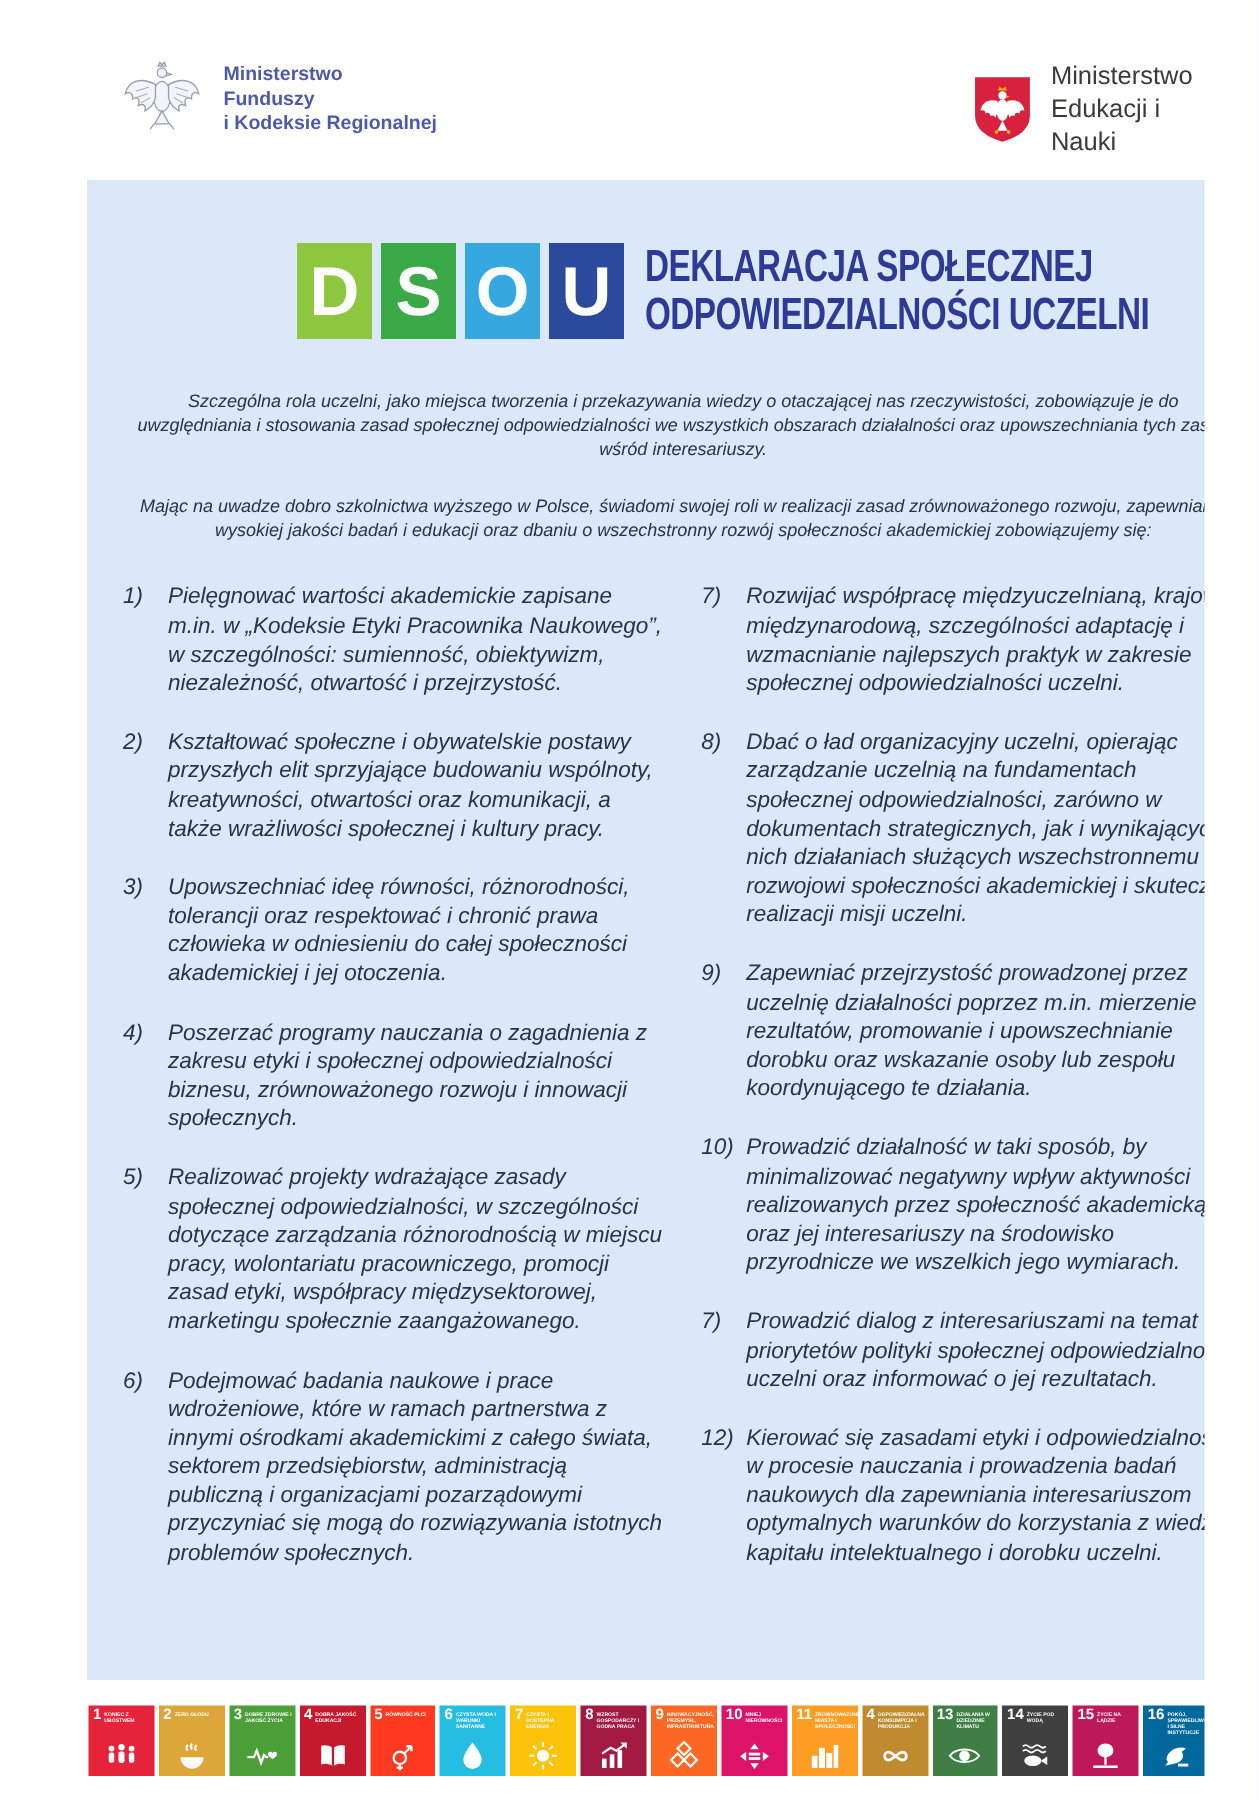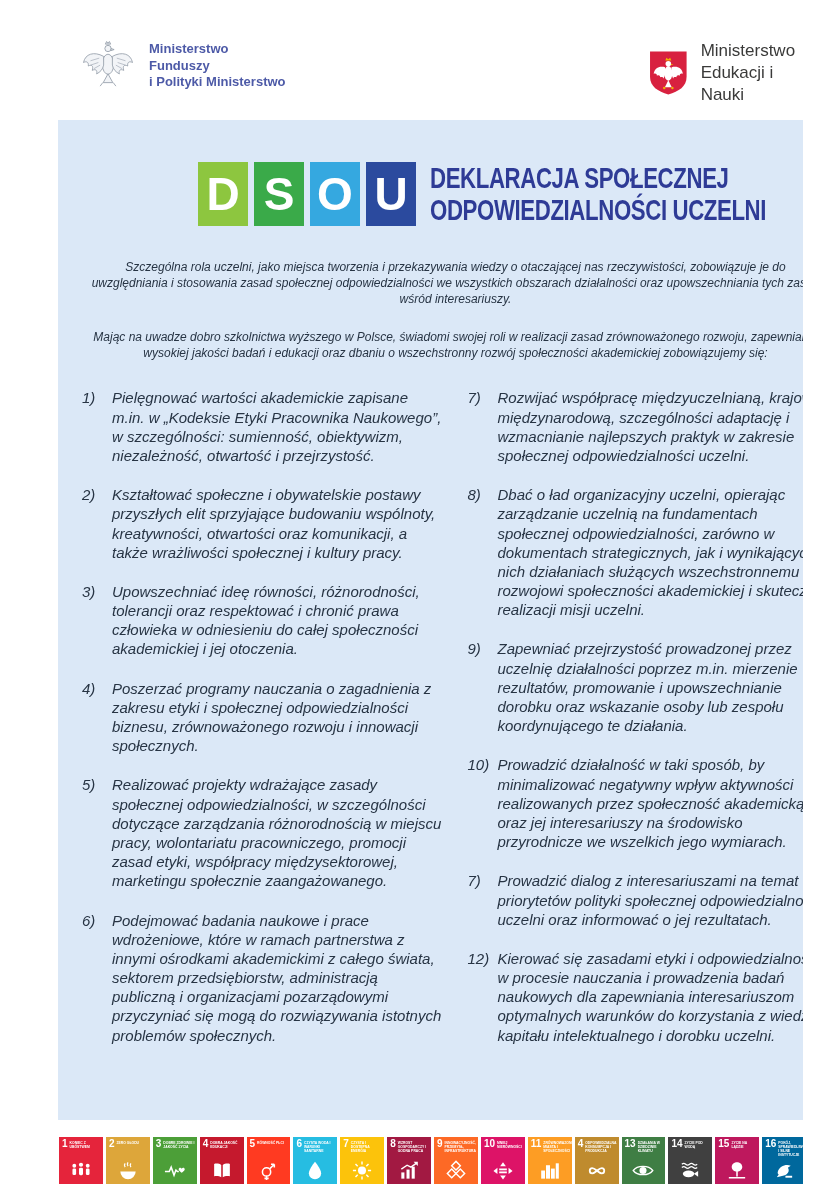--- a/index.html
+++ b/index.html
@@ -70,21 +70,21 @@
         <path d="M27 21 C16 15 6 18 4 28 C8 26 10 28 9.5 32 C13.5 30 15.5 32 14 37 C18 35 20 37 19 41 C23 39 26 36 27 31 Z"></path>
         <path d="M37 21 C48 15 58 18 60 28 C56 26 54 28 54.5 32 C50.5 30 48.5 32 50 37 C46 35 44 37 45 41 C41 39 38 36 37 31 Z"></path>
         <path d="M32 41 l-5.5 10 h11 Z"></path>
         <path d="M26 51 l-3 4 M38 51 l3 4" fill="none"></path>
         <path d="M12 26 L22 23 M12 31 L21 28 M16 35 L23 31 M52 26 L42 23 M52 31 L43 28 M48 35 L41 31" fill="none" stroke-width="0.7"></path>
       </g>
     </svg>
     <div class="mtext">
       <span>Ministerstwo</span><br>
       <span>Funduszy</span><br>
-      <span>i Polityki Ministerstwo</span>
+      <span>i Kodeksie Regionalnej</span>
     </div>
   </div>
 
   <div class="hdr-right">
     <svg width="48" height="56" viewBox="0 0 50 58">
       <path d="M2.5 2.5 h45 v31 c0 12 -9.5 18 -22.5 22 c-13 -4 -22.5 -10 -22.5 -22 Z" fill="#d8213f"></path>
       <path d="M21.3 13.5 l1.4-3.4 2.3 2 2.3-2 1.4 3.4 Z" fill="#f0b400"></path>
       <circle cx="25" cy="17.5" r="3.4" fill="#ffffff"></circle>
       <path d="M28.2 17.5 l3 1 -3 1 Z" fill="#f0b400"></path>
       <ellipse cx="25" cy="29.5" rx="5" ry="9" fill="#ffffff"></ellipse>

